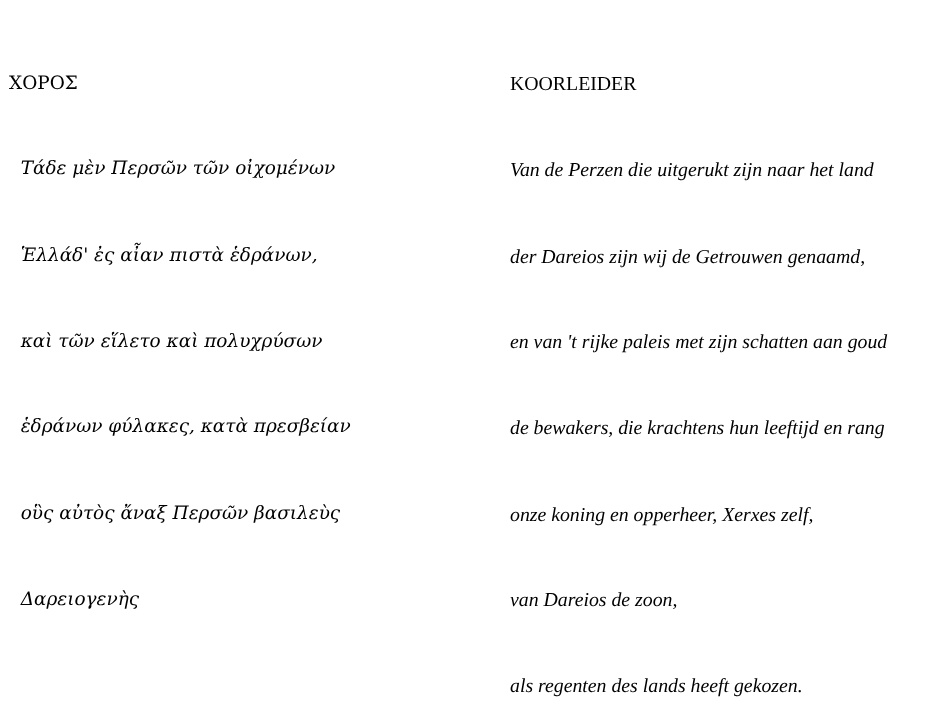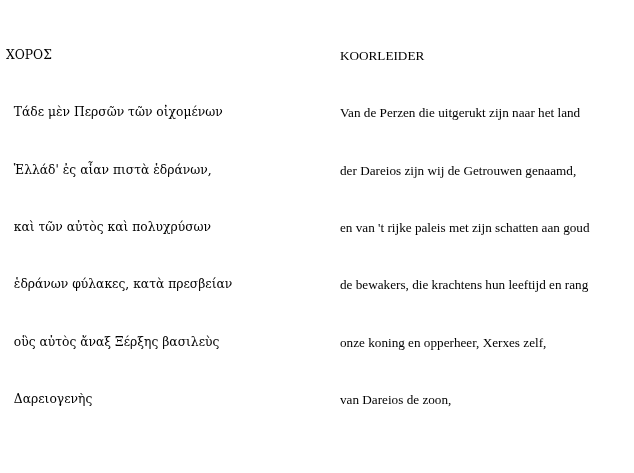--- a/index.html
+++ b/index.html
@@ -45,35 +45,36 @@
     font-family: "Liberation Serif", serif;
     font-size: 13.2px;
     line-height: 19.1px;
     white-space: pre;
   }
   .heading {
     white-space: pre;
   }
   .line {
     white-space: pre;
+    font-style: italic;
   }
 </style>
 </head>
 <body>
 
 <div class="page">
   <div class="columns">
 
     <div class="col-left greek">
       <div class="heading">ΧΟΡΟΣ</div>
       <div class="line">  Τάδε μὲν Περσῶν τῶν οἰχομένων</div>
       <div class="line">  Ἑλλάδ' ἐς αἶαν πιστὰ ἑδράνων,</div>
-      <div class="line">  καὶ τῶν αὐτὸς καὶ πολυχρύσων</div>
+      <div class="line">  καὶ τῶν εἵλετο καὶ πολυχρύσων</div>
       <div class="line">  ἑδράνων φύλακες, κατὰ πρεσβείαν</div>
-      <div class="line">  οὓς αὐτὸς ἄναξ Ξέρξης βασιλεὺς</div>
+      <div class="line">  οὓς αὐτὸς ἄναξ Περσῶν βασιλεὺς</div>
       <div class="line">  Δαρειογενὴς</div>
       
       
       
       
       
       
       
       
       
@@ -85,20 +86,21 @@
     </div>
 
     <div class="col-right dutch">
       <div class="heading">KOORLEIDER</div>
       <div class="line">Van de Perzen die uitgerukt zijn naar het land</div>
       <div class="line">der Dareios zijn wij de Getrouwen genaamd,</div>
       <div class="line">en van 't rijke paleis met zijn schatten aan goud</div>
       <div class="line">de bewakers, die krachtens hun leeftijd en rang</div>
       <div class="line">onze koning en opperheer, Xerxes zelf,</div>
       <div class="line">van Dareios de zoon,</div>
+      <div class="line">als regenten des lands heeft gekozen.</div>
       
       
       
       
       
       
       
       
       
       

